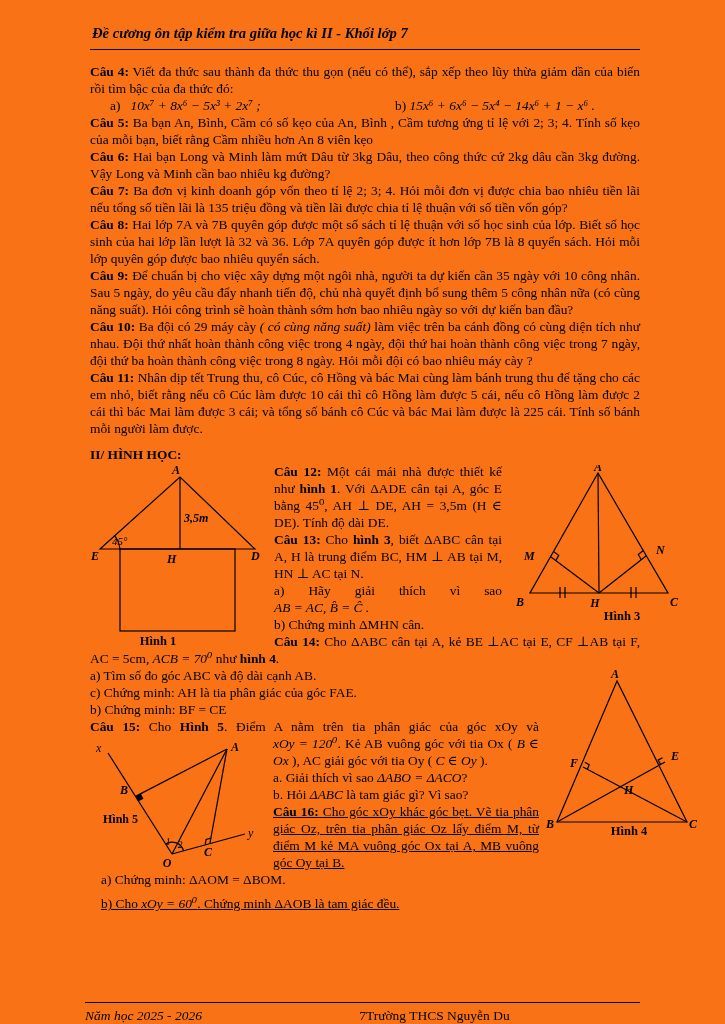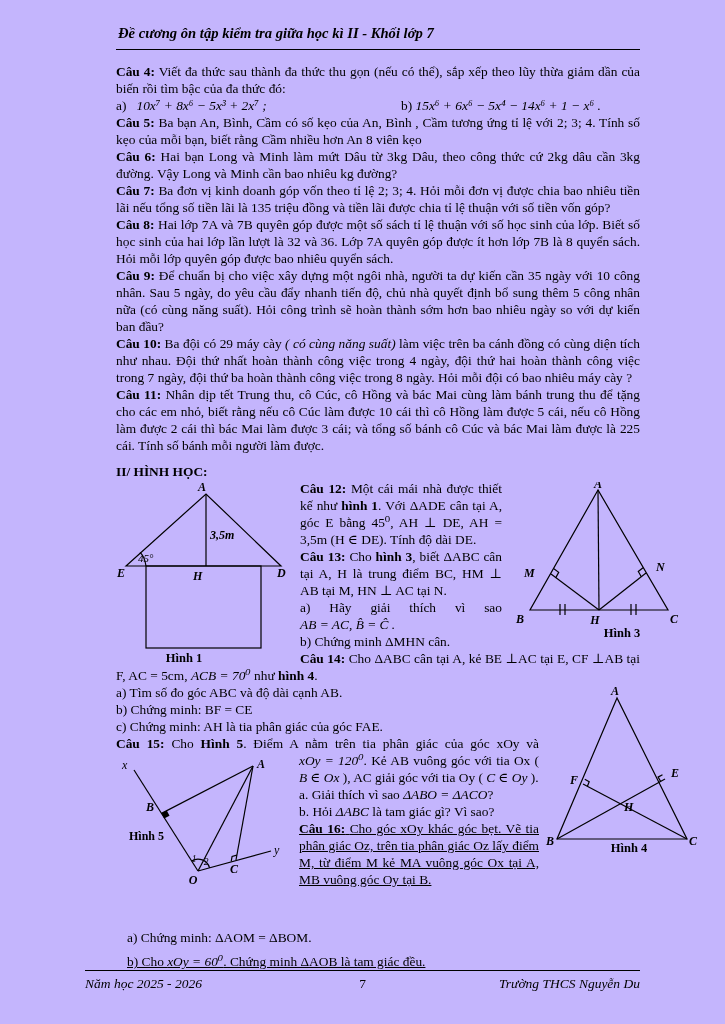--- a/index.html
+++ b/index.html
@@ -1,56 +1,56 @@
 <!DOCTYPE html>
 <html><head>
 <meta charset="utf-8">
 <style>
   * { box-sizing: border-box; margin: 0; padding: 0; }
   html, body { background: #ffffff; }
   .page {
-    width: 725px; height: 1024px; margin: 0 auto; background: #c4b5fd;
+    width: 725px; height: 1024px; margin: 0 auto; background: #f97316;
     position: relative; overflow: hidden; color: #000;
     font-family: "Liberation Serif", "DejaVu Serif", serif;
     font-size: 13.4px; line-height: 17px;
-    padding: 24px 85px 0 116px;
+    padding: 24px 85px 0 90px;
   }
   .hdr {
     font-style: italic; font-weight: bold; font-size: 14.6px; line-height: 18px;
     padding: 0 0 7px 2px; border-bottom: 1.4px solid #000; margin-bottom: 13px;
   }
   p.qp { text-align: justify; }
   .bold { font-weight: bold; }
   .it { font-style: italic; }
   .math { font-style: italic; }
   .sec-head { font-weight: bold; margin-top: 9px; }
   .q4-items { display: flex; }
-  .q4-items .ia { width: 285px; }
+  .q4-items .ia { margin-left: 20px; width: 285px; }
   .figsec1 { margin-right: -45px; }
   .figsec2 { margin-right: -60px; }
   .figsec1::after, .figsec2::after { content: ""; display: block; clear: both; }
   .fig1-box { float: left;  width: 172px; margin: 2px 12px 0 0; }
   .fig3-box { float: right; width: 175px; margin: 2px 0 4px 8px; }
   .fig4-box { float: right; width: 155px; margin: 0 0 2px 6px; }
   .fig5-box { float: left;  width: 175px; margin: 4px 8px -16px 0; }
   .pr45 { margin-right: 45px; }
   .pr60 { margin-right: 60px; text-decoration: underline; }
   .force-just { text-align: justify; text-align-last: justify; }
-  .ind10 { padding-left: 11px; margin-top: 41px; }
+  .ind10 { padding-left: 11px; }
   .mt6 { margin-top: 7px; text-decoration: underline; }
   svg { display: block; }
   svg text { font-family: "Liberation Serif", "DejaVu Serif", serif; }
   .ftr {
-    position: absolute; left: 85px; right: 85px; bottom: 32px;
+    position: absolute; left: 85px; right: 85px; bottom: 0;
     border-top: 1.4px solid #000; padding-top: 4px;
     display: flex; align-items: baseline; font-size: 13.5px;
   }
   .ftr .fl { flex: 1; font-style: italic; }
   .ftr .fc { flex: 0 0 auto; }
-  .ftr .fr { flex: 1; text-align: right; font-style: italic; }
+  .ftr .fr { flex: 1; text-align: left; }
 </style>
 </head>
 <body>
 
 <div class="page">
 
   <div class="hdr">Đề cương ôn tập kiểm tra giữa học kì II - Khối lớp 7</div>
 
   <p class="qp"><span class="bold">Câu 4:</span> <span>Viết đa thức sau thành đa thức thu gọn (nếu có thể), sắp xếp theo lũy thừa giảm dần của biến rồi tìm bậc của đa thức đó:</span></p>
   <p class="qp q4-items">
@@ -141,22 +141,22 @@
           <text x="144" y="161">C</text>
           <text x="25" y="100">F</text>
           <text x="126" y="93">E</text>
           <text x="79" y="127">H</text>
           <text x="84" y="168" font-style="normal" font-size="12.5" text-anchor="middle">Hình 4</text>
         </g>
       </svg>
     </div>
 
     <p class="qp">a) Tìm số đo góc ABC và độ dài cạnh AB.</p>
+    <p class="qp">c) Chứng minh: AH là tia phân giác của góc FAE.</p>
     <p class="qp">b) Chứng minh: BF = CE</p>
-    <p class="qp">c) Chứng minh: AH là tia phân giác của góc FAE.</p>
 
     <p class="qp force-just"><span class="bold">Câu 15:</span> <span>Cho </span><span class="bold">Hình 5</span><span>. Điểm A nằm trên tia phân giác của góc xOy và</span></p>
 
     <div class="fig5-box">
       <svg width="175" height="132" viewBox="0 0 175 132">
         <g stroke="#000" stroke-width="1.2" fill="none">
           <line x1="82" y1="115" x2="18" y2="14"></line>
           <line x1="82" y1="115" x2="155" y2="95"></line>
           <line x1="82" y1="115" x2="137" y2="10"></line>
           <line x1="137" y1="10" x2="45.5" y2="57.4"></line>

